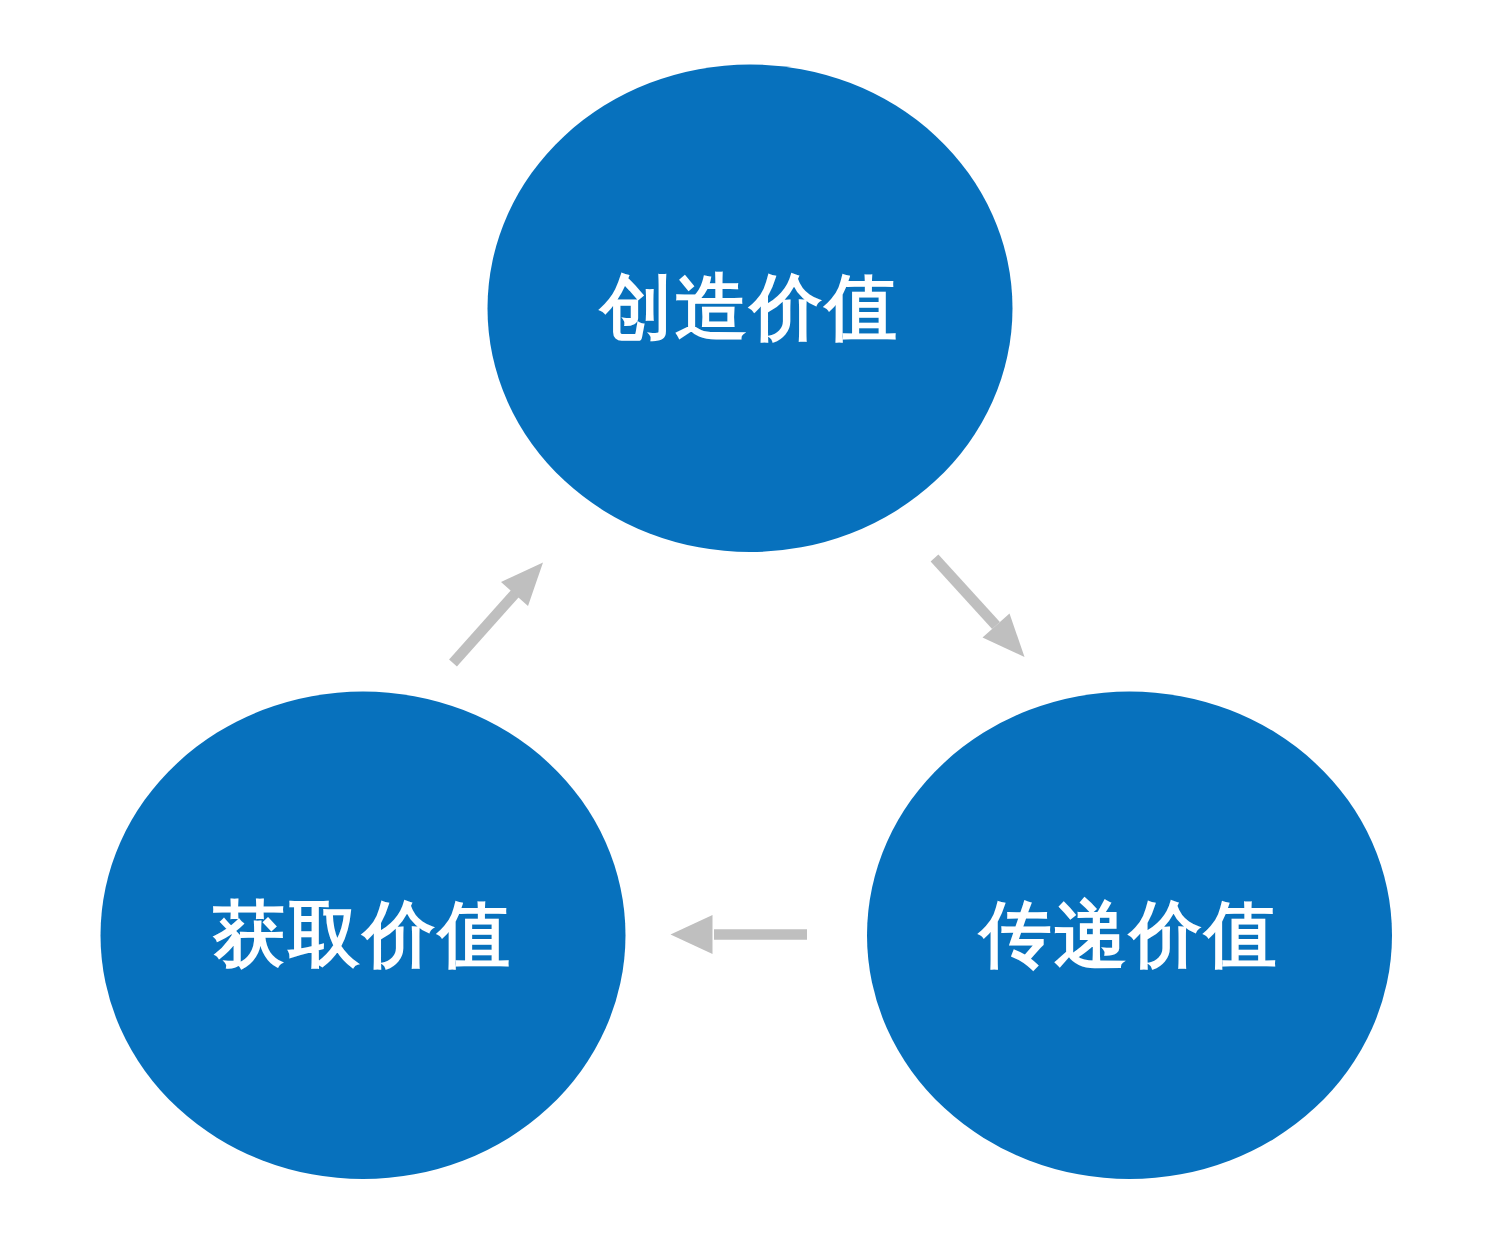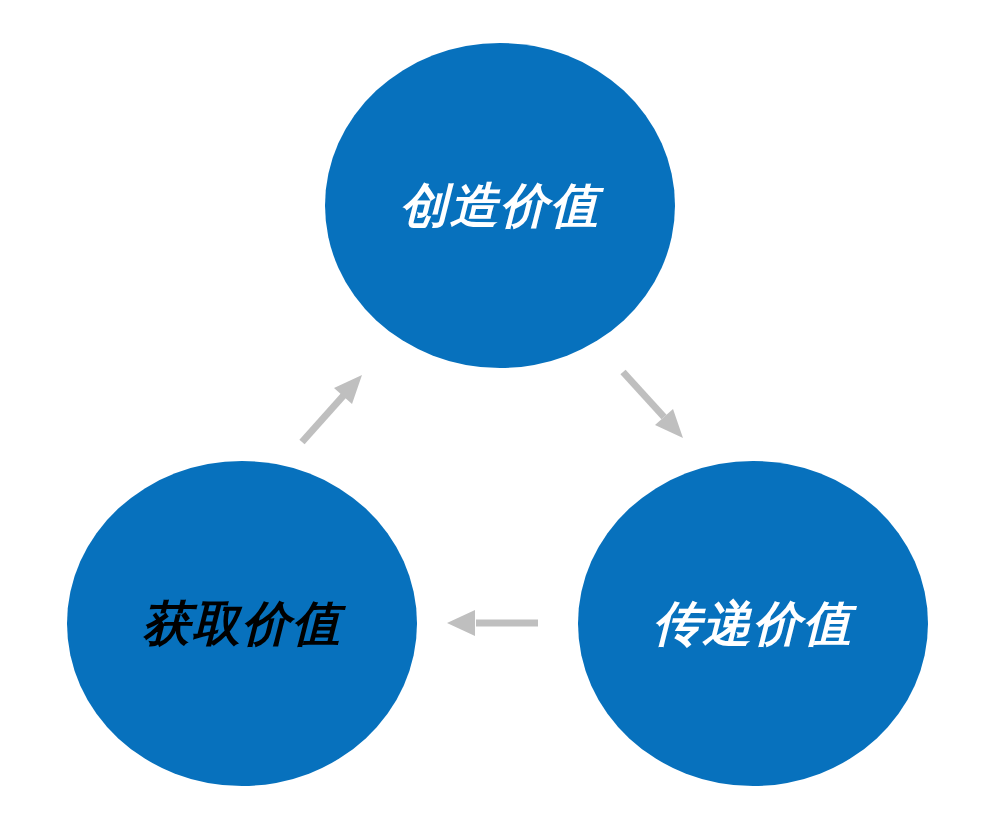--- a/index.html
+++ b/index.html
@@ -10,21 +10,20 @@
     width: 1005px;
     height: 840px;
     font-family: "Liberation Sans", sans-serif;
   }
   .canvas {
     position: relative;
     width: 1005px;
     height: 840px;
     overflow: hidden;
     background: #ffffff;
-    font-style: italic;
   }
   .arrows {
     position: absolute;
     left: 0;
     top: 0;
     width: 1005px;
     height: 840px;
   }
   .node {
     position: absolute;
@@ -68,20 +67,20 @@
       <line x1="538" y1="623" x2="476" y2="623" stroke-width="7" stroke="#BFBFBF"></line>
       <polygon points="447,623 475,610 475,636" fill="#BFBFBF"></polygon>
     </g>
   </svg>
 
   <div class="node node-top" style="background-color: rgb(7, 113, 189);">
     <span class="node-label" style="color: rgb(255, 255, 255);">创造价值</span>
   </div>
 
   <div class="node node-bl" style="background-color: rgb(7, 113, 189);">
-    <span class="node-label" style="color: #000000;">获取价值</span>
+    <span class="node-label" style="color: #ffffff;">获取价值</span>
   </div>
 
   <div class="node node-br" style="background-color: rgb(7, 113, 189); text-align: center;">
     <span class="node-label" style="color: rgb(255, 255, 255);">传递价值</span>
   </div>
 
 </div>
 
 </body></html>

